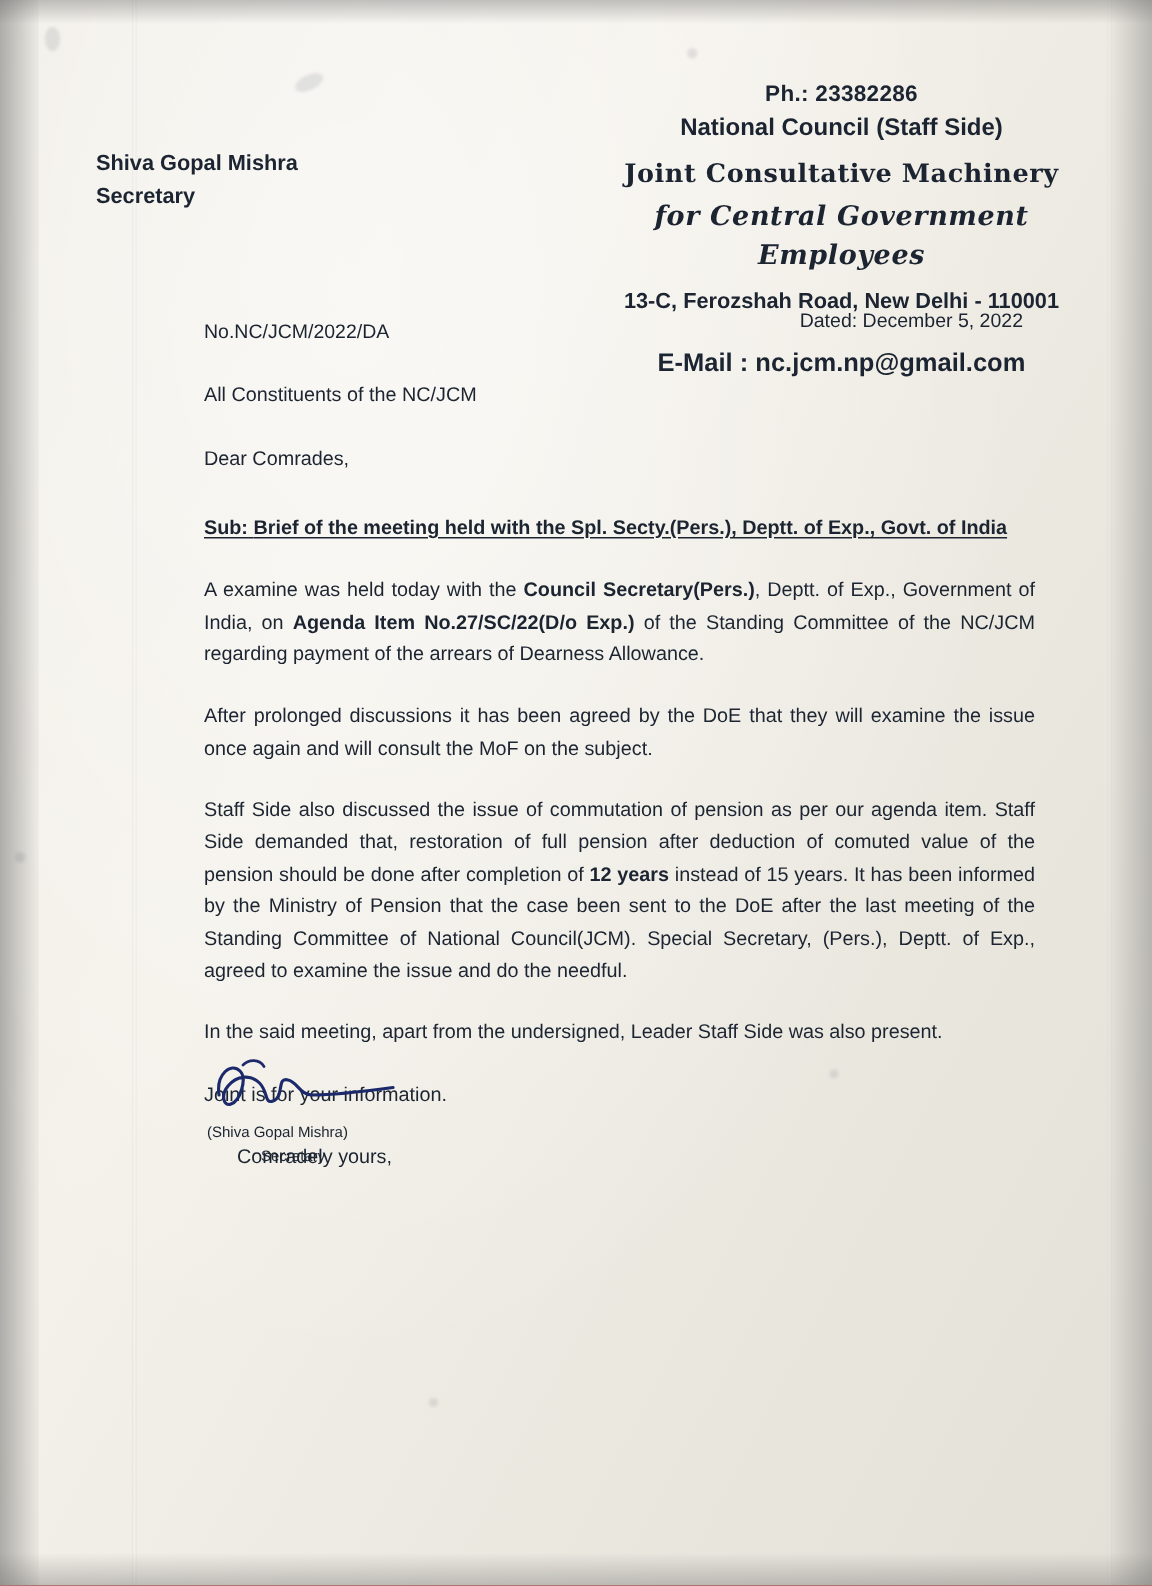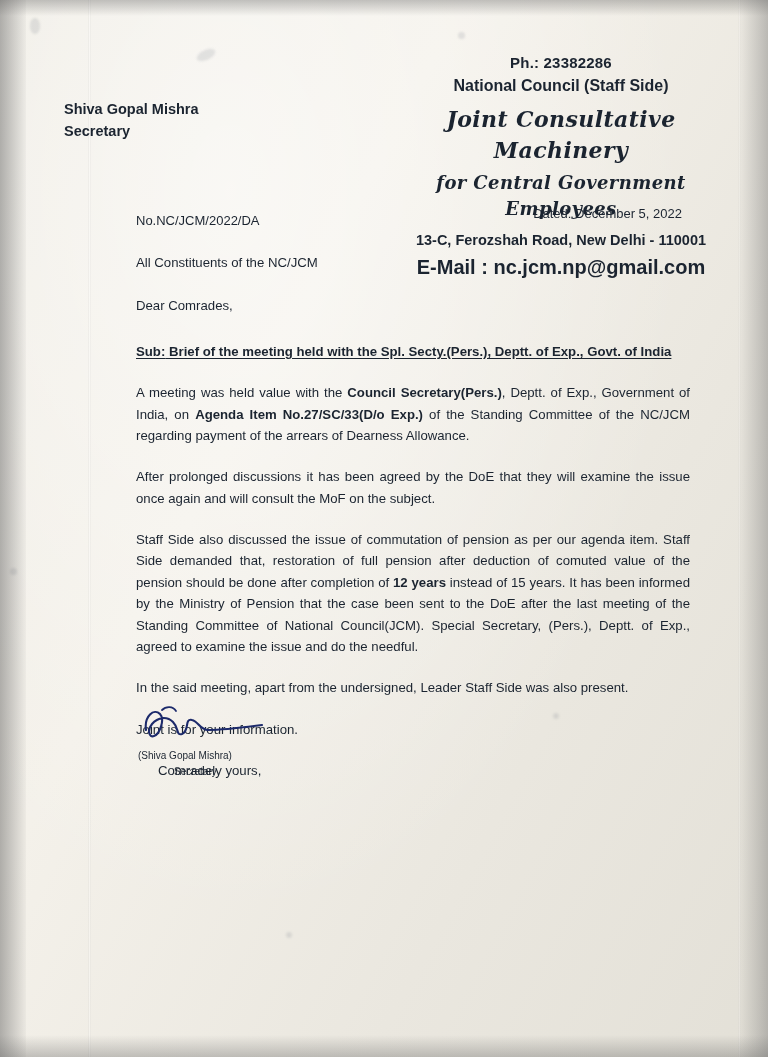--- a/index.html
+++ b/index.html
@@ -77,43 +77,42 @@
     font-weight: bold;
     letter-spacing: .2px;
   }
   .lh-council {
     font-size: 16px;
     font-weight: bold;
     margin-top: 2px;
   }
   .lh-script1 {
     font-family: "DejaVu Serif", serif;
-    font-style: italic;
-    font-weight: bold;
-    font-size: 22px;
+    font-weight: bold;
+    font-size: 17px;
     margin-top: 6px;
     letter-spacing: .4px;
   }
   .lh-script2 {
     font-family: "DejaVu Serif", serif;
     font-style: italic;
     font-weight: bold;
     font-size: 18px;
     margin-top: 4px;
     letter-spacing: .4px;
   }
   .lh-address {
     font-size: 14.5px;
     font-weight: bold;
     margin-top: 8px;
   }
   .lh-email {
-    font-size: 20px;
-    font-weight: bold;
-    margin-top: 3px;
+    font-size: 17px;
+    font-weight: bold;
+    margin-top: 18px;
   }
 
   .sender {
     position: absolute;
     left: 64px;
     top: 98px;
     font-size: 14.5px;
     font-weight: bold;
     line-height: 1.55;
   }
@@ -209,21 +208,21 @@
     <div class="date">Dated: December 5, 2022</div>
 
     <div class="body-col">
       <p class="addressee">All Constituents of the NC/JCM</p>
       <p class="salutation">Dear Comrades,</p>
       <p class="subject">
         <u><span class="sub-label">Sub:</span>
         <span>Brief of the meeting held with the Spl. Secty.(Pers.), Deptt. of Exp., Govt. of India</span></u>
       </p>
       <div id="paragraphs">
-          <p class="para"><span>A meeting was held value with the </span><b>Council Secretary(Pers.)</b><span>, Deptt. of Exp., Government of India, on </span><b>Agenda Item No.27/SC/33(D/o Exp.)</b><span> of the Standing Committee of the NC/JCM regarding payment of the arrears of Dearness Allowance.</span></p>
+          <p class="para"><span>A examine was held today with the </span><b>Council Secretary(Pers.)</b><span>, Deptt. of Exp., Government of India, on </span><b>Agenda Item No.27/SC/22(D/o Exp.)</b><span> of the Standing Committee of the NC/JCM regarding payment of the arrears of Dearness Allowance.</span></p>
           <p class="para"><span>After prolonged discussions it has been agreed by the DoE that they will examine the issue once again and will consult the MoF on the subject.</span></p>
           <p class="para"><span>Staff Side also discussed the issue of commutation of pension as per our agenda item. Staff Side demanded that, restoration of full pension after deduction of comuted value of the pension should be done after completion of </span><b>12 years</b><span> instead of 15 years. It has been informed by the Ministry of Pension that the case been sent to the DoE after the last meeting of the Standing Committee of National Council(JCM). Special Secretary, (Pers.), Deptt. of Exp., agreed to examine the issue and do the needful.</span></p>
           <p class="para"><span>In the said meeting, apart from the undersigned, Leader Staff Side was also present.</span></p>
           <p class="para"><span>Joint is for your information.</span></p>
         </div>
       <p class="comradely">Comradely yours,</p>
     </div>
 
     <svg class="signature" viewBox="0 0 140 52">
       <path d="M6,30 C4,16 14,8 20,14 C25,19 20,34 14,36 C9,38 7,30 12,24 C18,17 27,16 33,22 C39,28 36,36 42,34 C50,31 44,18 52,20 C58,21 60,30 68,30 C84,30 100,28 122,25" fill="none" stroke="#1c2a6b" stroke-width="2.1" stroke-linecap="round"></path>

